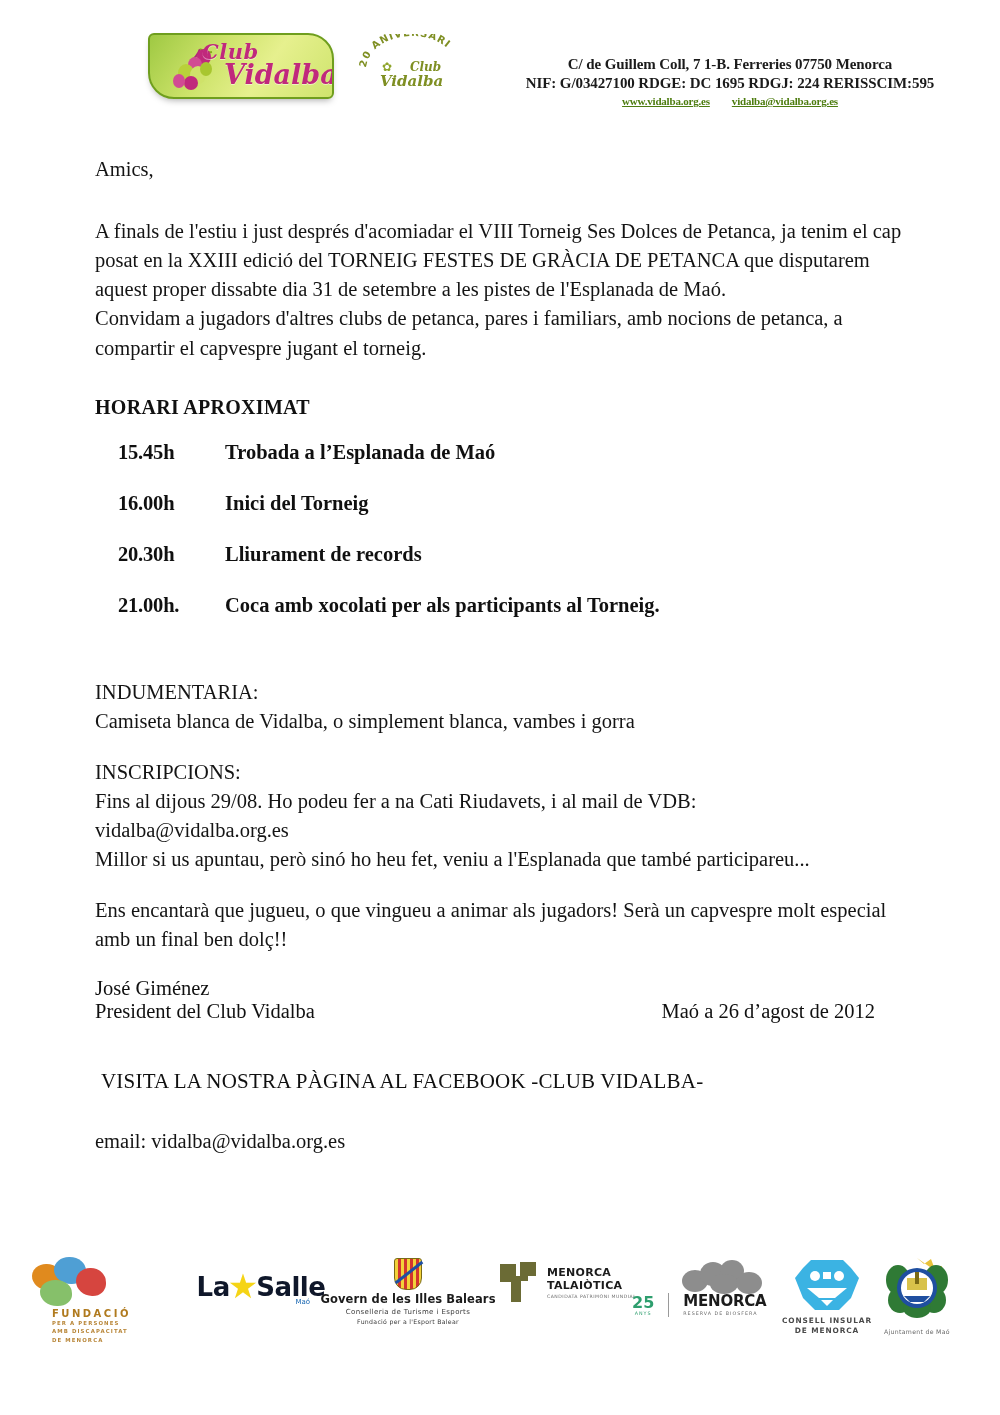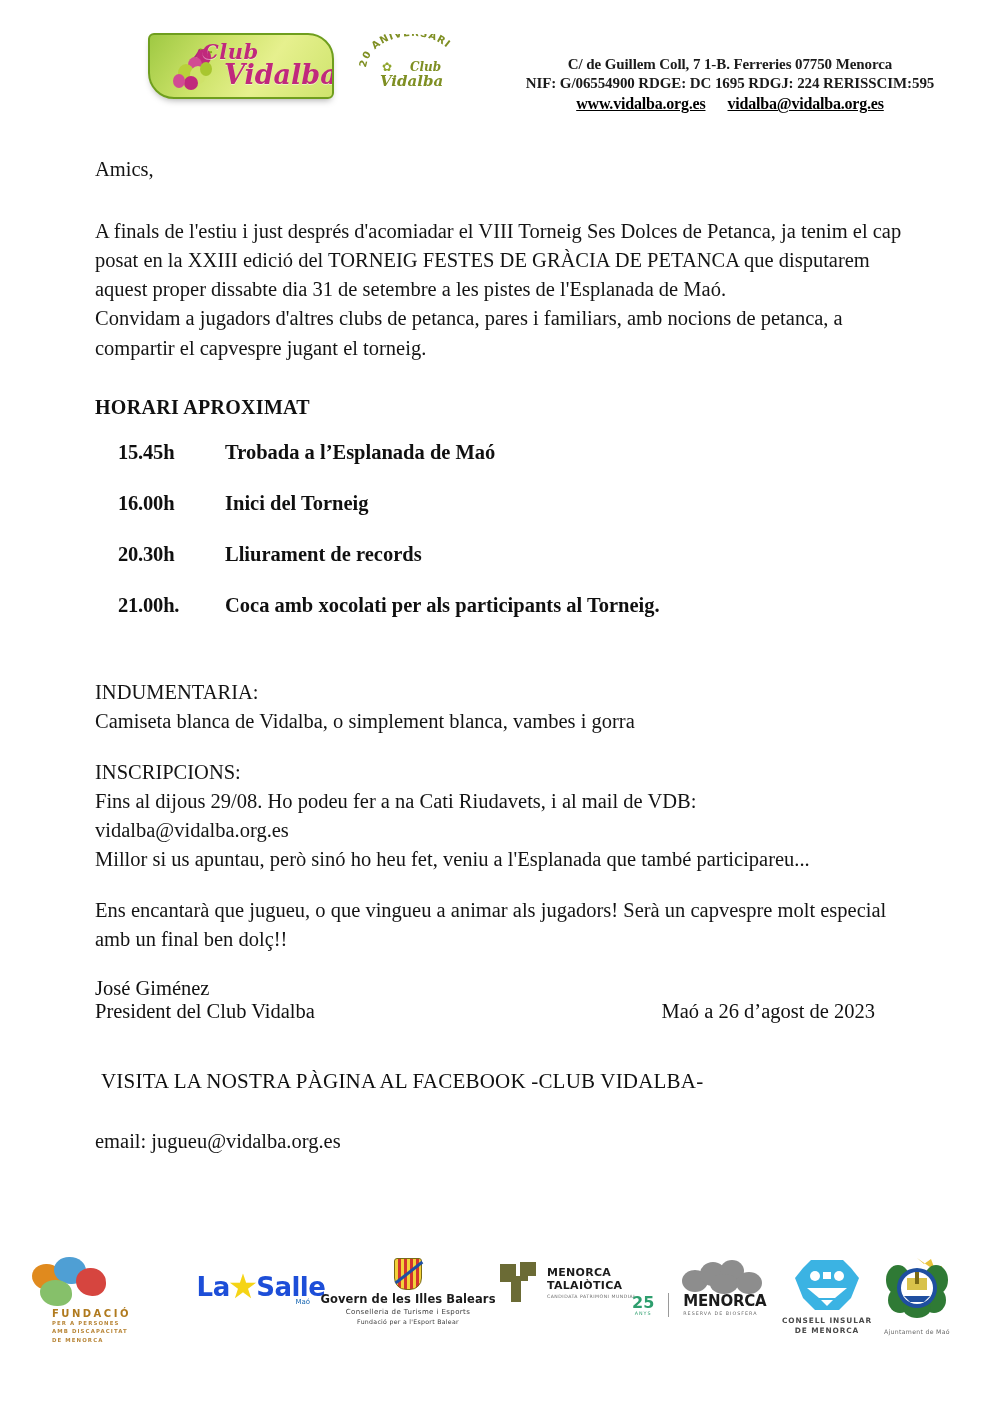--- a/index.html
+++ b/index.html
@@ -132,22 +132,22 @@
   }
   .contact-links {
     margin-top: 1px;
     display: flex;
     justify-content: center;
     gap: 22px;
   }
   .contact-links a {
     font-family: "Liberation Serif", serif;
     font-weight: bold;
-    font-size: 16px;
-    color: #000000;
+    font-size: 11px;
+    color: #4d7c0f;
     text-decoration: underline;
     letter-spacing: -0.2px;
   }
 
   
   .doc {
     position: absolute;
     left: 95px;
     top: 155px;
     width: 820px;
@@ -230,21 +230,21 @@
   .f-fund .t2 {
     font-size: 5.4px; font-weight: bold; letter-spacing: 1.1px;
     color: #b9873a; text-align: left; padding-left: 26px; line-height: 1.55;
   }
 
   
   .f-salle { left: 196px; top: 22px; width: 130px; }
   .f-salle .row { display: flex; align-items: center; justify-content: center; }
   .f-salle .la, .f-salle .salle {
     font-family: "DejaVu Sans", sans-serif;
-    font-weight: bold; font-size: 26px; color: #1d4ed8; letter-spacing: -0.5px;
+    font-weight: bold; font-size: 26px; color: #0f172a; letter-spacing: -0.5px;
   }
   .f-salle .star { color: #f5d416; font-size: 34px; line-height: 0.8; margin: 0 -2px; }
   .f-salle .mao {
     font-family: "DejaVu Sans", sans-serif;
     font-size: 7px; color: #1564b0; text-align: right; padding-right: 16px; margin-top: -4px;
   }
 
   
   .f-gov { left: 318px; top: 8px; width: 180px; }
   .f-gov .shield {
@@ -318,21 +318,21 @@
         </defs>
       <text><textPath href="#arcpath" startOffset="2%">20 ANIVERSARI</textPath></text>
     </svg>
     <span class="s-leaf">✿</span>
     <span class="s-club">Club</span>
     <span class="s-vid">Vidalba</span>
   </div>
 
   <div class="contact-block">
     <div class="contact-line">C/ de Guillem Coll, 7 1-B. Ferreries 07750 Menorca</div>
-    <div class="contact-line">NIF: G/06554900  RDGE: DC 1695  RDGJ: 224  RERISSCIM:595</div>
+    <div class="contact-line">NIF: G/03427100  RDGE: DC 1695  RDGJ: 224  RERISSCIM:595</div>
     <div class="contact-links">
       <a href="#">www.vidalba.org.es</a>
       <a href="#">vidalba@vidalba.org.es</a>
     </div>
   </div>
 </div>
 
 <div class="doc">
 
   <div class="p">Amics,</div>
@@ -378,31 +378,31 @@
 
   <div class="gap-md"></div>
 
   <div class="p">Ens encantarà que jugueu, o que vingueu a animar als jugadors! Serà un capvespre molt especial amb un final ben dolç!!</div>
 
   <div class="gap-md"></div>
 
   <div class="sig-left">José Giménez</div>
   <div class="sig-row">
     <span class="sig-left">President del Club Vidalba</span>
-    <span class="sig-right">Maó a 26 d’agost de 2023</span>
+    <span class="sig-right">Maó a 26 d’agost de 2012</span>
   </div>
 
   <div class="gap-lg"></div>
   <div class="gap-sm"></div>
 
   <div class="facebook-line">VISITA LA NOSTRA PÀGINA AL FACEBOOK  -CLUB VIDALBA-</div>
 
   <div class="gap-lg"></div>
 
-  <div class="p">email: jugueu@vidalba.org.es</div>
+  <div class="p">email: vidalba@vidalba.org.es</div>
 </div>
 
 <div class="footer">
 
   <div class="flogo f-fund">
     <div class="blobs">
       <div class="blob" style="left:2px;  top:8px;  width:30px; height:26px; background:#e08a1e;"></div>
       <div class="blob" style="left:24px; top:1px;  width:32px; height:27px; background:#4f9fd4;"></div>
       <div class="blob" style="left:46px; top:12px; width:30px; height:28px; background:#d6453f;"></div>
       <div class="blob" style="left:10px; top:24px; width:32px; height:26px; background:#86c06a;"></div>

